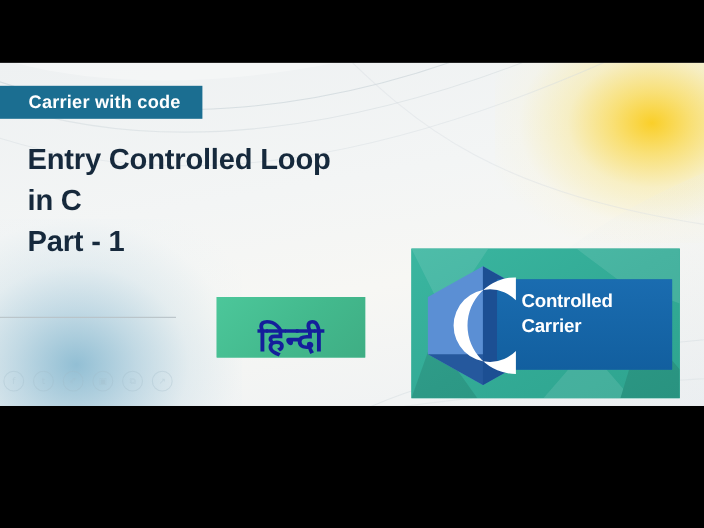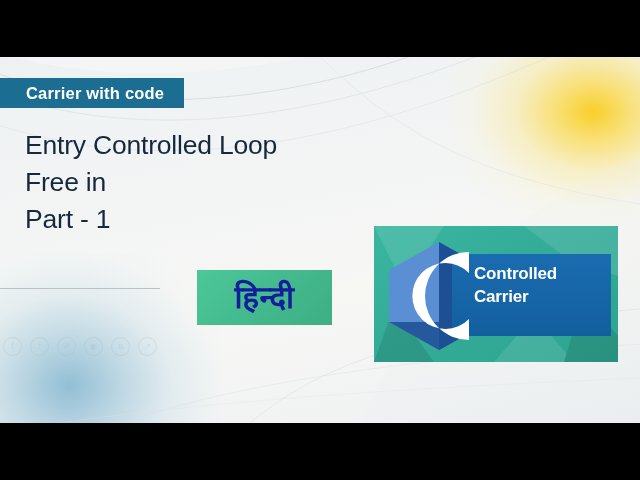--- a/index.html
+++ b/index.html
@@ -35,21 +35,21 @@
     width: 640px; height: 57px;
     background: #000000;
     z-index: 40;
   }
 
   
   .slide {
     position: absolute;
     left: 0; top: 57px;
     width: 640px;
-    height: 366px;
+    height: 312px;
     overflow: hidden;
     background: #eceff1;
     background-image:
       linear-gradient(170deg, #eef1f2 0%, #f3f5f5 38%, #f7f7f4 62%, #eef1f3 100%);
   }
 
   
   .glow-yellow {
     position: absolute;
     right: -40px;
@@ -109,21 +109,21 @@
     position: absolute;
     left: 25px;
     top: 70px;
     width: 440px;
     z-index: 10;
   }
   .title-line {
     color: #16293c;
     font-size: 26.5px;
     line-height: 37px;
-    font-weight: normal;
+    font-weight: bold;
     letter-spacing: -0.2px;
     white-space: nowrap;
   }
   .title-rule {
     position: absolute;
     left: -25px;
     top: 231px;
     width: 185px;
     height: 1px;
     background: #b9c2c7;
@@ -133,21 +133,21 @@
   
   .hindi-chip {
     position: absolute;
     left: 197px;
     top: 213px;
     width: 135px;
     height: 55px;
     background: #47bf93;
     background-image: linear-gradient(135deg, #4cc79a 0%, #43b98d 55%, #3fae84 100%);
     display: flex;
-    align-items: center;
+    align-items: flex-end;
     justify-content: center;
     z-index: 12;
   }
   .hindi-text {
     color: #141e9b;
     font-size: 31px;
     font-weight: bold;
     font-family: "DejaVu Sans", sans-serif;
     line-height: 1;
     letter-spacing: 0.5px;
@@ -267,21 +267,21 @@
       <path d="M 60 366 C 240 340, 440 330, 660 320" fill="none" stroke="#dde3e6" stroke-width="1" opacity="0.35"></path>
       <path d="M 640 100 C 520 150, 420 230, 360 366 L 660 366 L 660 100 Z" fill="url(#swg)" opacity="0.22"></path>
     </svg>
 
     <div class="badge">
       <span>Carrier with code</span>
     </div>
 
     <div class="title-block">
       <div class="title-line">Entry Controlled Loop</div>
-      <div class="title-line">Free in</div>
+      <div class="title-line">in C</div>
       <div class="title-line">Part - 1</div>
     </div>
     <div class="title-rule"></div>
 
     <div class="hindi-chip">
       <span class="hindi-text">हिन्दी</span>
     </div>
 
     <div class="clogo-card">
 

